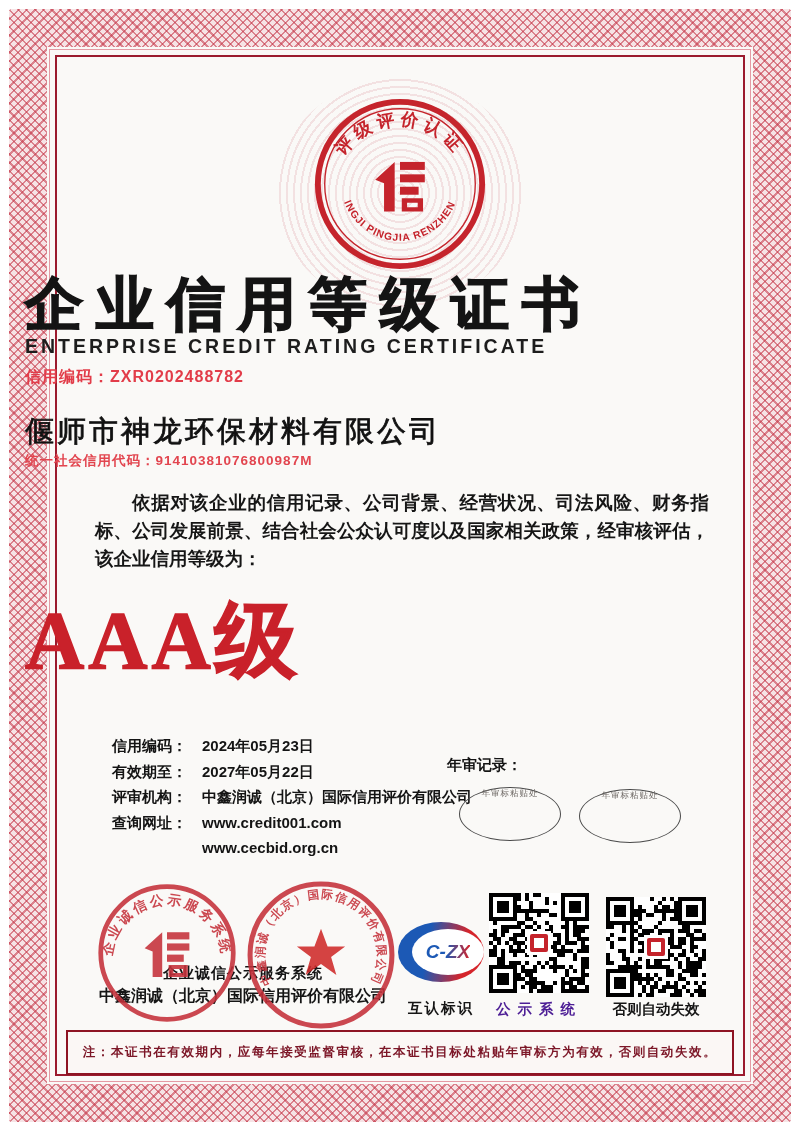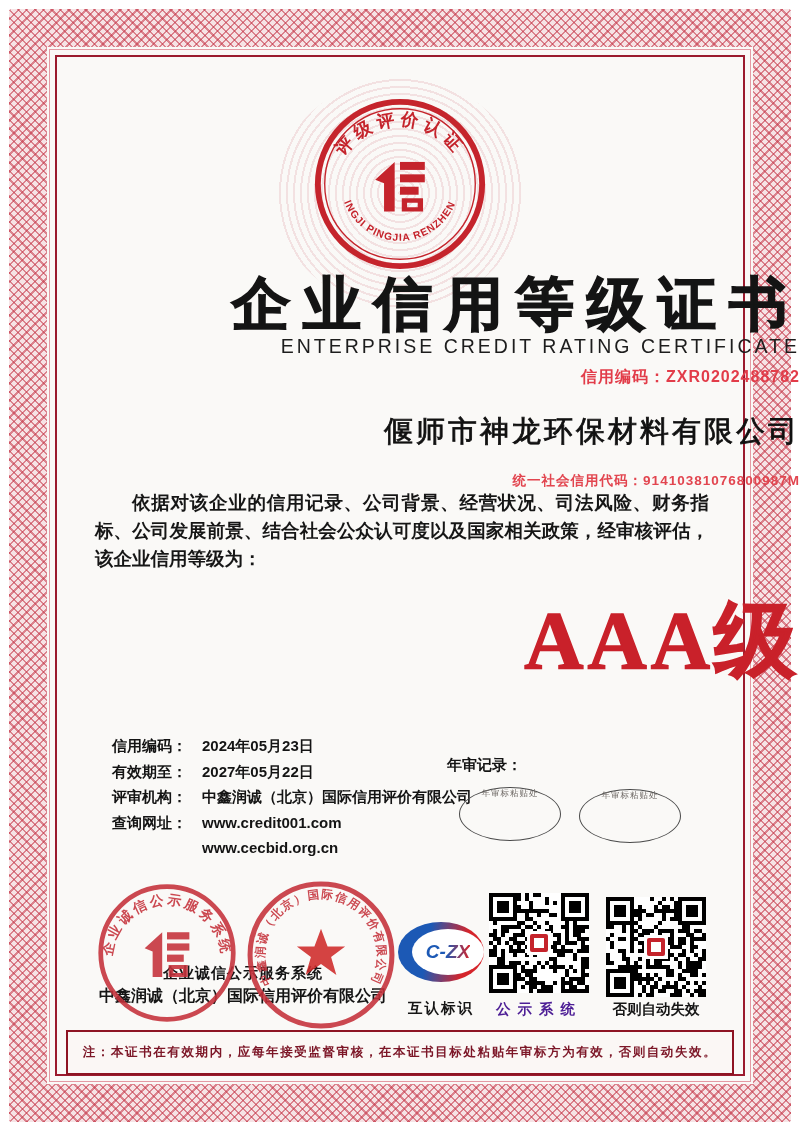--- a/index.html
+++ b/index.html
@@ -9,35 +9,35 @@
   
   .band { position:absolute; inset:9px; background:
       repeating-linear-gradient(45deg, rgba(196,52,70,.55) 0 1.6px, rgba(255,255,255,0) 1.6px 6px),
       repeating-linear-gradient(-45deg, rgba(196,52,70,.55) 0 1.6px, rgba(255,255,255,0) 1.6px 6px),
       #f6e3e5; border-radius:3px; }
   .band-inner { position:absolute; inset:38px; background:#faf9f7; }
   .pink-line { position:absolute; inset:49px; border:1px solid #e49aa4; pointer-events:none; }
   .maroon-frame { position:absolute; inset:55px; border:2.5px solid #9b1b2e; pointer-events:none; }
 
   .abs { position:absolute; }
-  .ctr { left:0; width:800px; text-align:right; }
+  .ctr { left:0; width:800px; text-align:left;padding-left:25px; }
 
   
   .rosette { left:275px; top:78px; width:250px; height:230px; border-radius:50%;
       background:repeating-radial-gradient(circle, rgba(213,128,138,.20) 0 2px, rgba(255,255,255,0) 2px 7px); }
 
   .seal { left:312px; top:96px; width:176px; height:176px; }
 
   .title { top:266px; font-family:"Liberation Serif",serif; font-weight:900; font-size:58px;
       letter-spacing:13px; color:#141414; -webkit-text-stroke:1.5px #141414; }
-  .subtitle { top:335px; font-size:19.5px; font-weight:400; letter-spacing:3px; color:#1d1d1d; }
+  .subtitle { top:335px; font-size:19.5px; font-weight:700; letter-spacing:3px; color:#1d1d1d; }
   .credit-code { top:367px; font-size:16px; font-weight:700; color:#e23c49; letter-spacing:1px; }
   .company { top:412px; font-family:"Liberation Serif",serif; font-weight:400; font-size:29px;
       letter-spacing:3px; color:#111; -webkit-text-stroke:.8px #111; }
-  .uscc { top:472px; font-size:13.5px; font-weight:700; color:#e2454f; letter-spacing:1px; }
+  .uscc { top:452px; font-size:13.5px; font-weight:700; color:#e2454f; letter-spacing:1px; }
 
   .body-par { left:95px; top:490px; width:614px; font-family:"Liberation Serif",serif;
       font-size:18.5px; font-weight:700; line-height:1.5; color:#161616; text-align:justify; text-indent:2em; }
 
   .rating { top:586px; font-family:"Liberation Serif",serif; font-weight:900; font-size:82px;
       letter-spacing:4px; color:#c9212a; -webkit-text-stroke:1.5px #c9212a; }
 
   .details { left:112px; top:733px; font-size:15px; font-weight:700; color:#141414; }
   .details .row { height:25.5px; line-height:25.5px; white-space:nowrap; }
   .details .dlabel { display:inline-block; width:90px; }

